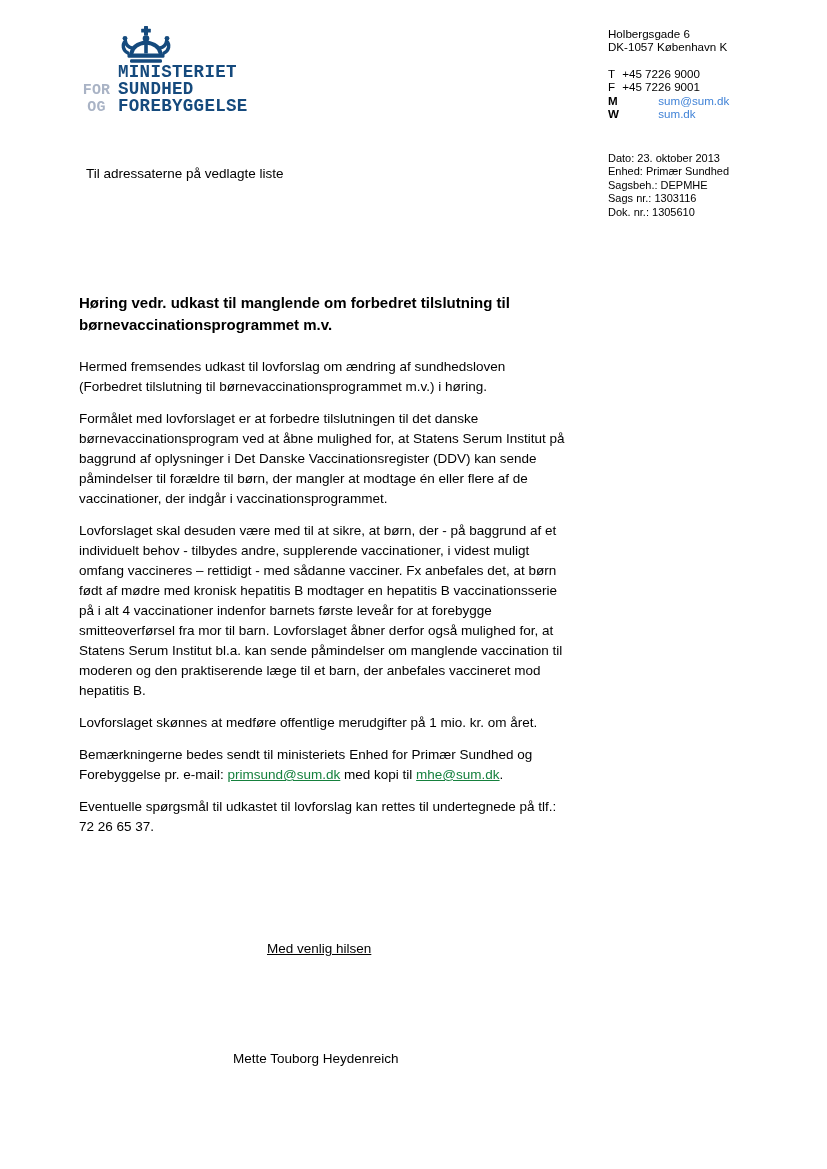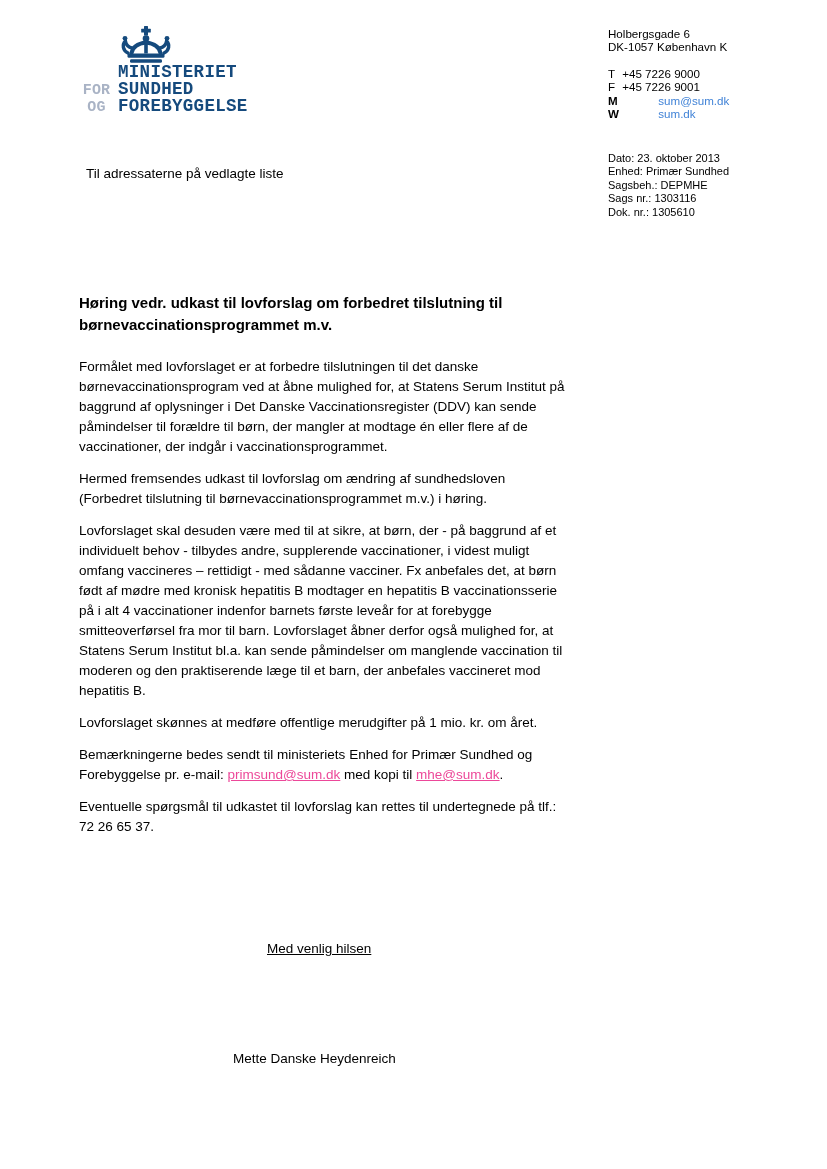--- a/index.html
+++ b/index.html
@@ -28,21 +28,21 @@
   .clabel{display:inline-block;min-width:11px;}
   .clabel-bold{font-weight:bold;}
   .hlink{color:#4183d7;text-decoration:none;cursor:pointer;margin-left:36px;}
   .meta{position:absolute;left:608px;top:152px;font-size:11px;line-height:13.4px;}
   
   .content{position:absolute;left:79px;top:292px;width:489px;
            font-size:13.5px;line-height:20px;}
   .content h1{font-size:15px;font-weight:bold;line-height:22px;margin:0 0 21px 0;}
   .content p{margin:0 0 12px 0;}
   .ul{text-decoration:underline;}
-  .blink{color:#ec4899;text-decoration:underline;cursor:pointer;}
+  .blink{color:#15803d;text-decoration:underline;cursor:pointer;}
   .closing{position:absolute;left:267px;top:941px;font-size:13.5px;text-decoration:underline;}
   .signature{position:absolute;left:233px;top:1051px;font-size:13.5px;}
 </style>
 </head>
 <body>
 
 <div class="page">
 
   <div class="logo">
     <svg class="crown" viewBox="0 0 58 37" xmlns="http://www.w3.org/2000/svg">
@@ -95,25 +95,25 @@
 
   <div class="meta">
     <div>Dato: 23. oktober 2013</div>
     <div>Enhed: Primær Sundhed</div>
     <div>Sagsbeh.: DEPMHE</div>
     <div>Sags nr.: 1303116</div>
     <div>Dok. nr.: 1305610</div>
   </div>
 
   <div class="content">
-    <h1>Høring vedr. udkast til lovforslag om forbedret tilslutning til børnevaccinationsprogrammet m.v.</h1>
+    <h1>Høring vedr. udkast til manglende om forbedret tilslutning til børnevaccinationsprogrammet m.v.</h1>
+    <p>Hermed fremsendes udkast til lovforslag om ændring af sundhedsloven (Forbedret tilslutning til børnevaccinationsprogrammet m.v.) i høring.</p>
     <p>Formålet med lovforslaget er at forbedre tilslutningen til det danske børnevaccinationsprogram ved at åbne mulighed for, at Statens Serum Institut på baggrund af oplysninger i Det Danske Vaccinationsregister (DDV) kan sende påmindelser til forældre til børn, der mangler at modtage én eller flere af de vaccinationer, der indgår i vaccinationsprogrammet.</p>
-    <p>Hermed fremsendes udkast til lovforslag om ændring af sundhedsloven (Forbedret tilslutning til børnevaccinationsprogrammet m.v.) i høring.</p>
     <p>Lovforslaget skal desuden være med til at sikre, at børn, der - på baggrund af et individuelt behov - tilbydes andre, supplerende vaccinationer, i videst muligt omfang vaccineres – rettidigt - med sådanne vacciner. Fx anbefales det, at børn født af mødre med kronisk hepatitis B modtager en hepatitis B vaccinationsserie på i alt 4 vaccinationer indenfor barnets første leveår for at forebygge smitteoverførsel fra mor til barn. Lovforslaget åbner derfor også mulighed for, at Statens Serum Institut bl.a. kan sende påmindelser om manglende vaccination til moderen og den praktiserende læge til et barn, der anbefales vaccineret mod hepatitis B.</p>
     <p>Lovforslaget skønnes at medføre offentlige merudgifter på 1 mio. kr. om året.</p>
     <p><span>Bemærkningerne bedes sendt til ministeriets Enhed for Primær Sundhed og Forebyggelse pr. e-mail: </span><a class="blink">primsund@sum.dk</a><span> med kopi til </span><a class="blink">mhe@sum.dk</a><span>.</span></p>
     <p>Eventuelle spørgsmål til udkastet til lovforslag kan rettes til undertegnede på tlf.: 72 26 65 37.</p>
   </div>
 
   <div class="closing">Med venlig hilsen</div>
-  <div class="signature">Mette Danske Heydenreich</div>
+  <div class="signature">Mette Touborg Heydenreich</div>
 
 </div>
 
 </body></html>

